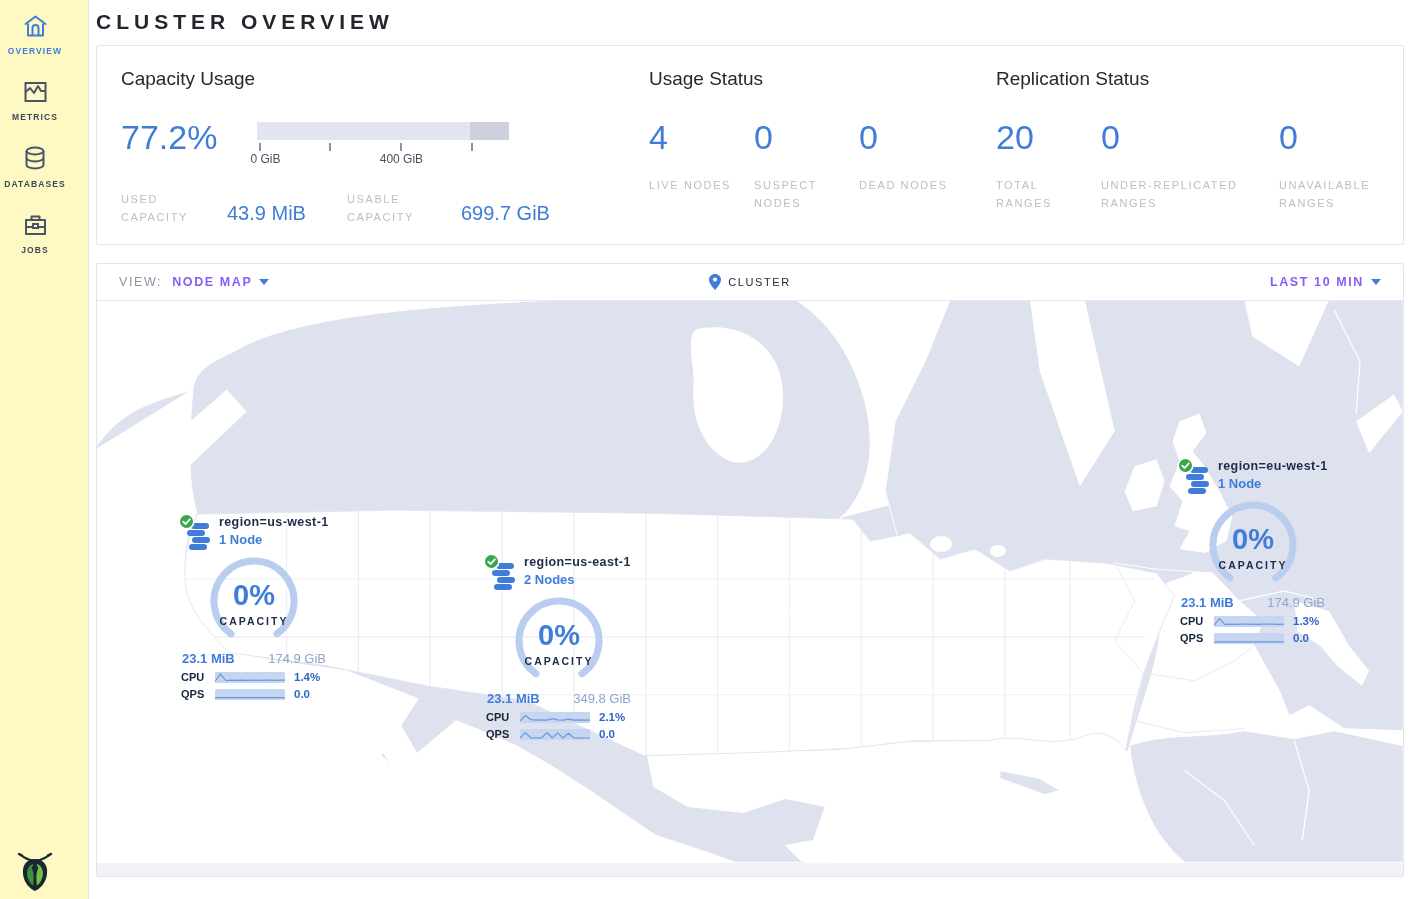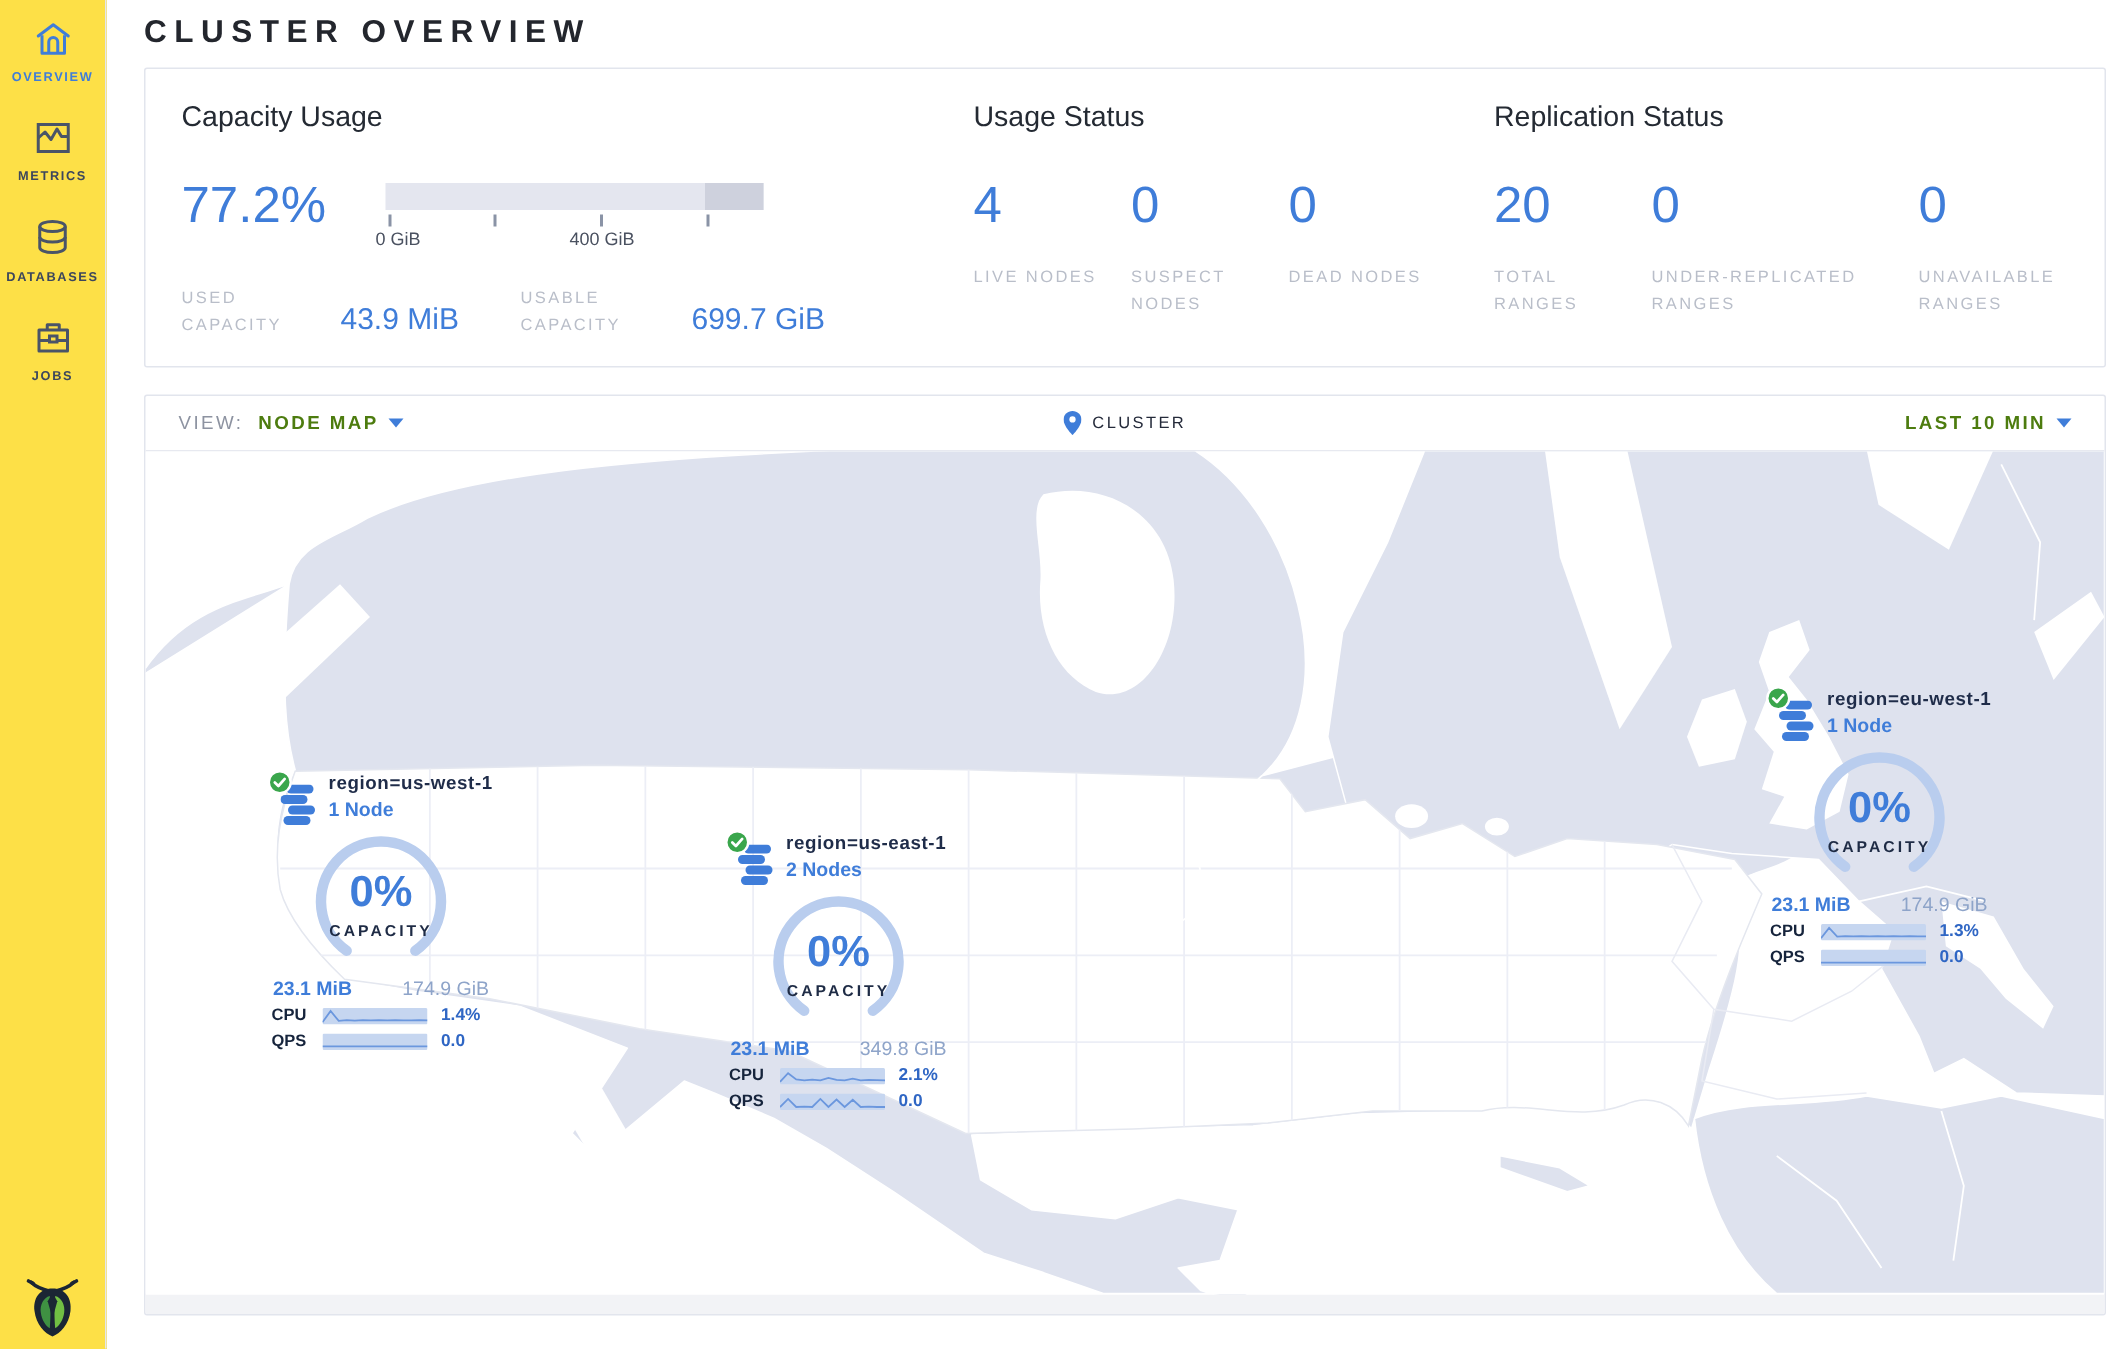--- a/index.html
+++ b/index.html
@@ -1,20 +1,20 @@
 <!DOCTYPE html>
 <html><head>
 <meta charset="utf-8">
 <style>
   * { margin:0; padding:0; box-sizing:border-box; }
   html,body { width:1418px; height:899px; background:#fff; overflow:hidden;
     font-family:"Liberation Sans", sans-serif; -webkit-font-smoothing:antialiased; }
 
   
-  .sidebar { position:fixed; left:0; top:0; width:71px; height:899px; background:#fde047;
+  .sidebar { position:fixed; left:0; top:0; width:89px; height:899px; background:#fef9c3;
     border-right:1px solid #e4e6ec; z-index:50;text-align:right; }
   .side-item { width:70px; padding:13px 0 10px; display:flex; flex-direction:column;
     align-items:center; gap:7px; cursor:pointer; }
   .side-item .lbl { font-size:8.5px; font-weight:bold; letter-spacing:1.1px; color:#3d475c; }
   .side-item.active .lbl { color:#3f7dd9; }
   .side-item svg { display:block; }
   .side-logo { position:absolute; left:0; bottom:6px; width:70px; display:flex; justify-content:center; }
 
   
   .main { margin-left:71px; padding:0 14px 0 25px; }
@@ -53,21 +53,21 @@
   .sec-repl .col.wide { width:178px; }
   .stat-row2 .stat-label { display:block; max-width:150px; padding-right:12px; }
 
   
   .map-panel { margin-top:18px; width:1308px; height:614px; background:#fff;
     border:1px solid #e2e5ed; border-radius:2px; overflow:hidden; }
   .map-toolbar { height:37px; border-bottom:1px solid #e7e9f0; display:flex; align-items:center;
     padding:0 22px; position:relative; }
   .tb-left { display:flex; align-items:center; gap:10px; }
   .tb-label { font-size:12.5px; letter-spacing:1.6px; color:#8d93a1; }
-  .tb-link { font-size:12.5px; letter-spacing:1.6px; color:#4d7c0f; font-weight:bold;
+  .tb-link { font-size:12.5px; letter-spacing:1.6px; color:#8b5cf6; font-weight:bold;
     display:flex; align-items:center; gap:7px; cursor:pointer; }
   .tb-center { position:absolute; left:0; right:0; display:flex; justify-content:center;
     align-items:center; gap:7px; pointer-events:none; }
   .tb-center .crumb { font-size:11px; letter-spacing:1.6px; color:#242a3a; font-weight:normal; }
   .tb-right { margin-left:auto; }
   .caret { width:0; height:0; border-left:5px solid transparent; border-right:5px solid transparent;
     border-top:6px solid #3f7dd9; display:inline-block; }
 
   .map-canvas { position:relative; width:1306px; height:562px; background:#fff; }
   .map-canvas > svg.world { position:absolute; left:0; top:0; }

